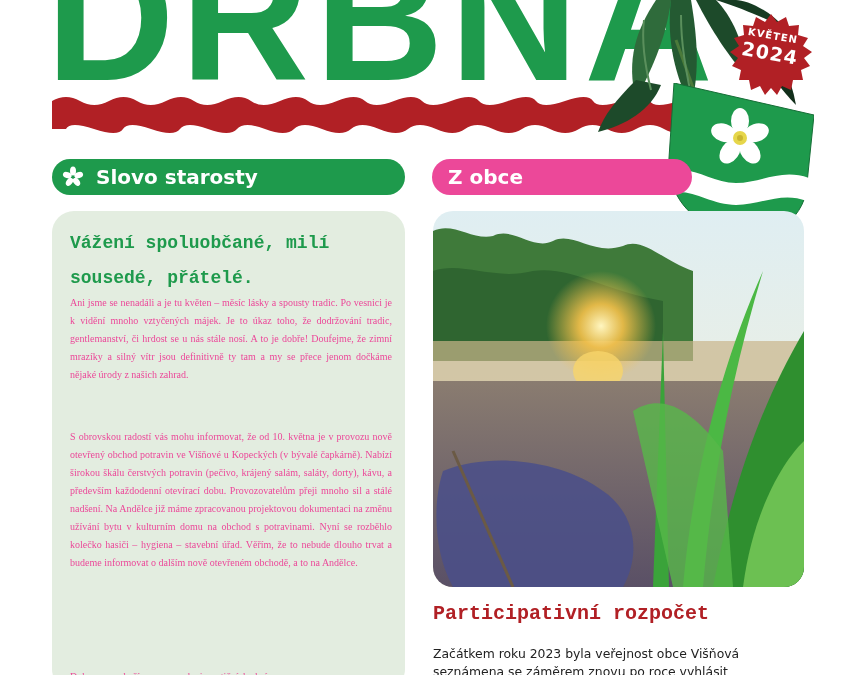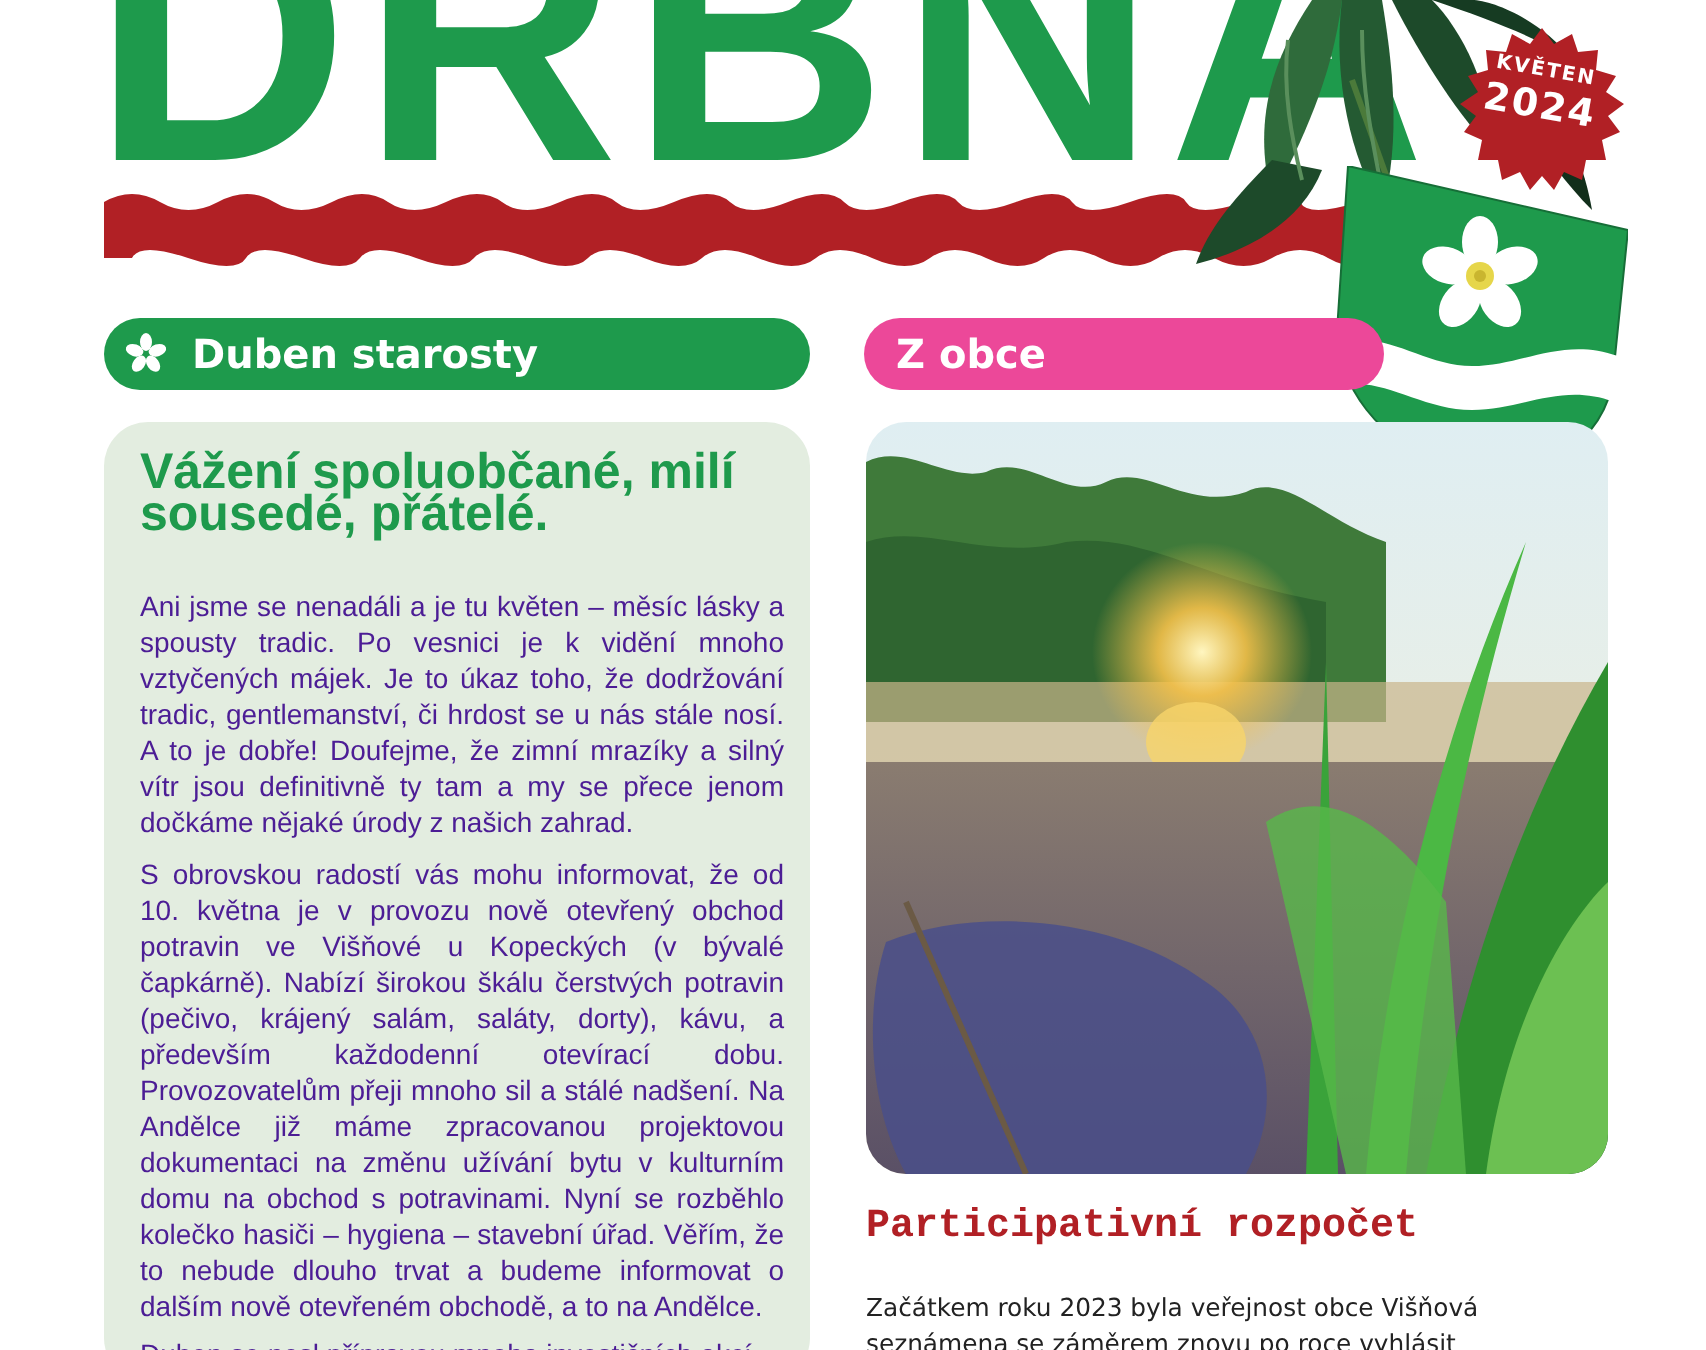--- a/index.html
+++ b/index.html
@@ -15,22 +15,22 @@
   .badge-year{font-family:"DejaVu Sans",sans-serif;font-weight:bold;font-size:19px;letter-spacing:1px;display:block;margin-top:1px;}
   .crest{left:666px;top:83px;width:148px;height:156px;}
   
   .sec-head{height:36px;border-radius:18px;display:flex;align-items:center;color:#fff;font-family:"DejaVu Sans",sans-serif;font-weight:bold;font-size:20px;}
   .sec-left{left:52px;top:159px;width:353px;background:#1e9a4c;}
   .sec-right{left:432px;top:159px;width:260px;background:#ec4899;}
   .sec-icon{width:22px;height:22px;margin-left:10px;margin-right:12px;}
   .sec-right .sec-title{margin-left:16px;}
   
   .panel{left:52px;top:211px;width:353px;height:480px;background:#e3ede0;border-radius:22px;}
-  .greeting{left:70px;top:226px;width:320px;color:#1e9a4c;font-family:Liberation Sans, sans-serif;font-weight:bold;font-size:25px;line-height:21px;}
-  .body-text{left:70px;width:322px;font-family:Liberation Sans, sans-serif;font-size:14px;line-height:18px;color:#4c1d95;text-align:justify;}
+  .greeting{left:70px;top:226px;width:320px;color:#1e9a4c;font-family:Liberation Mono, monospace;font-weight:bold;font-size:18px;line-height:35px;}
+  .body-text{left:70px;width:322px;font-family:Liberation Serif, serif;font-size:10px;line-height:18px;color:#ec4899;text-align:justify;}
   .p1{top:294px;}
   .p2{top:428px;}
   .p3{top:668px;}
   
   .photo{left:433px;top:211px;width:371px;height:376px;border-radius:20px;overflow:hidden;}
   .article-title{left:433px;top:602px;color:#b12025;font-family:Liberation Mono, monospace;font-weight:bold;font-size:20px;}
   .article-text{left:433px;top:645px;width:372px;font-family:"DejaVu Sans",sans-serif;font-size:12.4px;line-height:18px;color:#222;}
 </style>
 </head>
 <body>
@@ -78,21 +78,21 @@
 <div class="abs sec-head sec-left">
   <svg class="sec-icon" viewBox="0 0 22 22">
     <g transform="translate(11,11)" fill="#fff">
       <ellipse cx="0" cy="-6" rx="3" ry="4.5"></ellipse>
       <ellipse cx="0" cy="-6" rx="3" ry="4.5" transform="rotate(72)"></ellipse>
       <ellipse cx="0" cy="-6" rx="3" ry="4.5" transform="rotate(144)"></ellipse>
       <ellipse cx="0" cy="-6" rx="3" ry="4.5" transform="rotate(216)"></ellipse>
       <ellipse cx="0" cy="-6" rx="3" ry="4.5" transform="rotate(288)"></ellipse>
     </g>
   </svg>
-  <span class="sec-title">Duben starosty</span>
+  <span class="sec-title">Slovo starosty</span>
 </div>
 
 <div class="abs sec-head sec-right">
   <span class="sec-title">Z obce</span>
 </div>
 
 <div class="abs panel"></div>
 <div class="abs greeting">Vážení spoluobčané, milí sousedé, přátelé.</div>
 <div class="abs body-text p1">Ani jsme se nenadáli a je tu květen – měsíc lásky a spousty tradic. Po vesnici je k vidění mnoho vztyčených májek. Je to úkaz toho, že dodržování tradic, gentlemanství, či hrdost se u nás stále nosí. A to je dobře! Doufejme, že zimní mrazíky a silný vítr jsou definitivně ty tam a my se přece jenom dočkáme nějaké úrody z našich zahrad.</div>
 <div class="abs body-text p2">S obrovskou radostí vás mohu informovat, že od 10. května je v provozu nově otevřený obchod potravin ve Višňové u Kopeckých (v bývalé čapkárně). Nabízí širokou škálu čerstvých potravin (pečivo, krájený salám, saláty, dorty), kávu, a především každodenní otevírací dobu. Provozovatelům přeji mnoho sil a stálé nadšení. Na Andělce již máme zpracovanou projektovou dokumentaci na změnu užívání bytu v kulturním domu na obchod s potravinami. Nyní se rozběhlo kolečko hasiči – hygiena – stavební úřad. Věřím, že to nebude dlouho trvat a budeme informovat o dalším nově otevřeném obchodě, a to na Andělce.</div>

